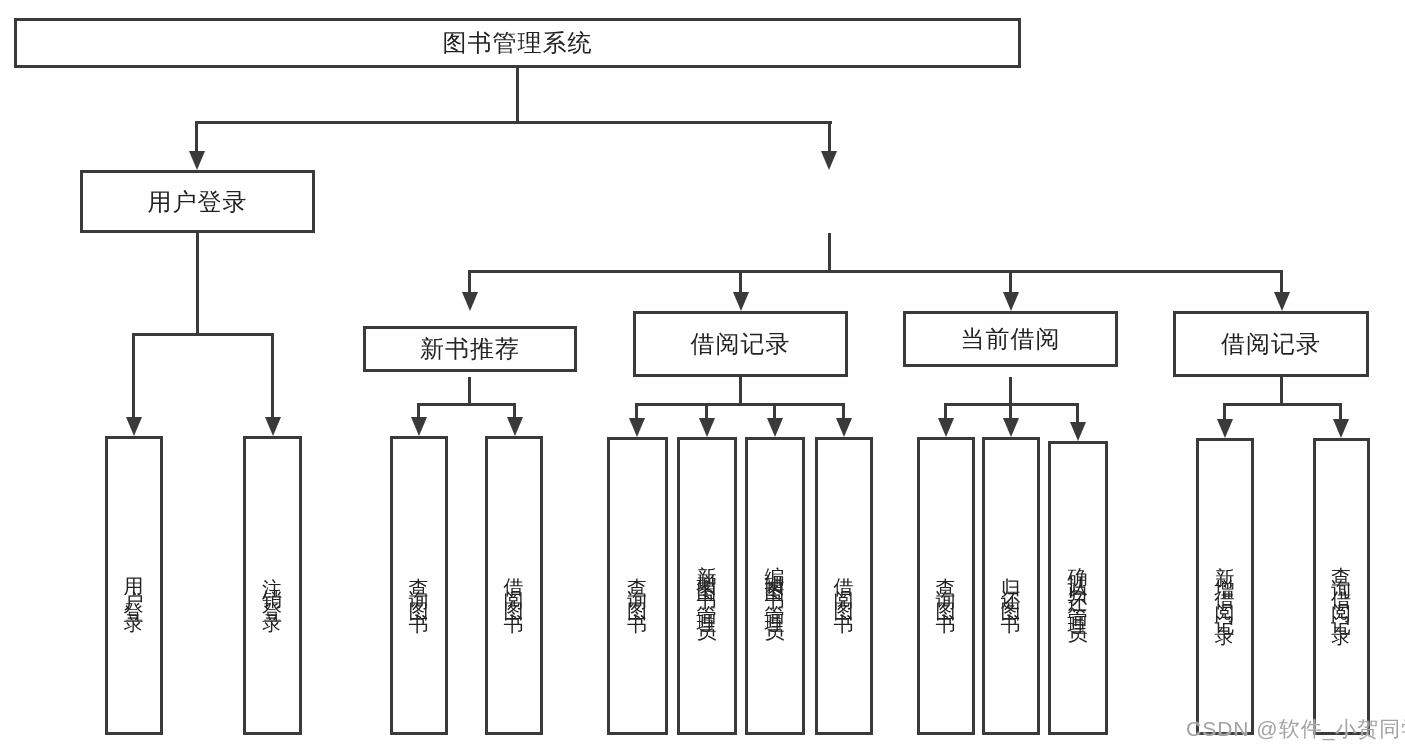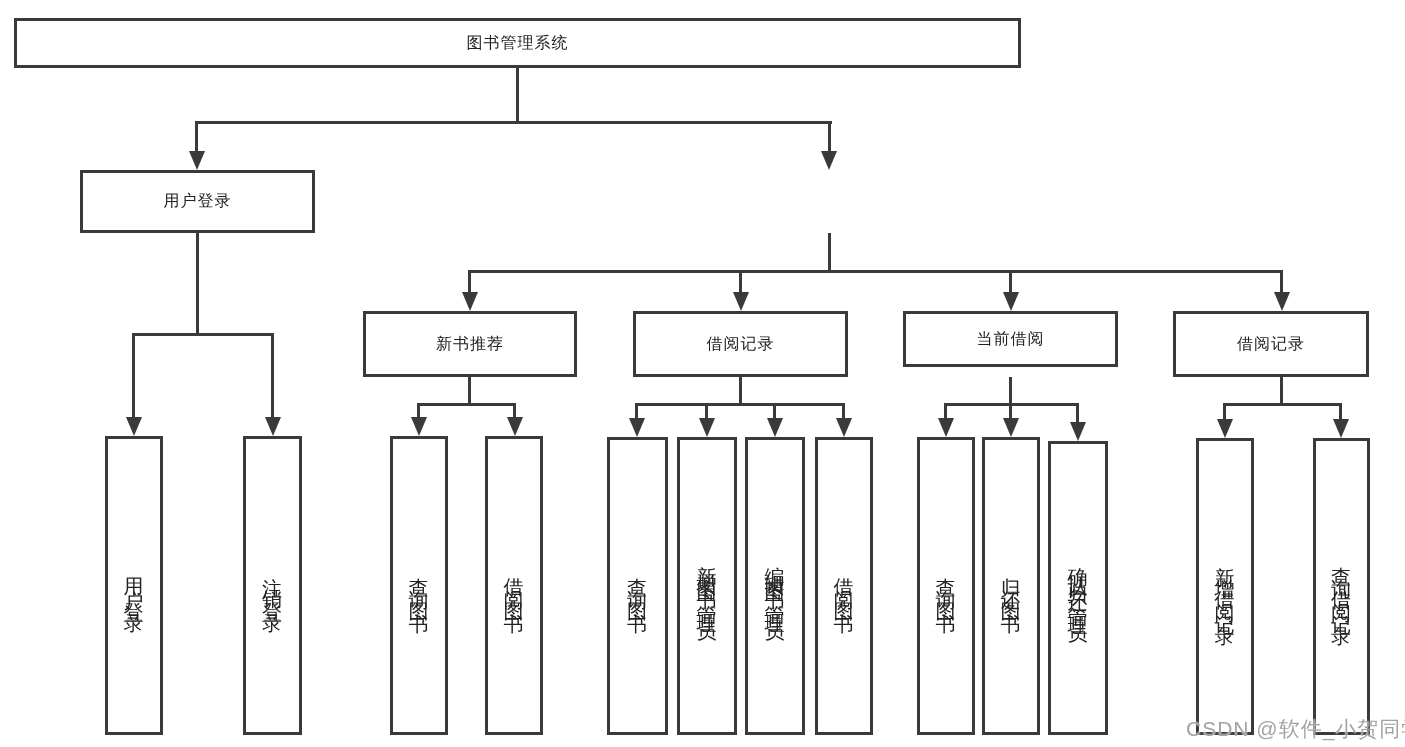--- a/index.html
+++ b/index.html
@@ -3,21 +3,21 @@
 <meta charset="utf-8">
 <style>
   html,body{margin:0;padding:0;background:#fff;}
   .stage{
     position:relative;width:1405px;height:747px;background:#ffffff;
     font-family:"Liberation Sans","DejaVu Sans",sans-serif;overflow:hidden;
   }
   .node{
     position:absolute;box-sizing:border-box;background:#ffffff;
     border:3px solid #3a3a3a;display:flex;align-items:center;justify-content:center;
-    color:#222222;font-size:16px;letter-spacing:1px;z-index:2;
+    color:#222222;font-size:24px;letter-spacing:1px;z-index:2;
   }
   .vnode{font-size:20px;}
   .vtext{
     writing-mode:vertical-lr;text-orientation:mixed;
     letter-spacing:12px;line-height:1;display:block;
   }
   .vtext.tight{letter-spacing:8px;}
   .hline,.vline{position:absolute;background:#3a3a3a;z-index:1;}
   .arrow{
     position:absolute;width:0;height:0;z-index:1;
@@ -57,21 +57,21 @@
   <div class="hline" style="left:468px;top:270px;width:814px;height:3px"></div>
   <div class="vline" style="left:468px;top:270px;width:3px;height:24px"></div>
   <div class="arrow" style="left:462px;top:292px"></div>
   <div class="vline" style="left:739px;top:270px;width:3px;height:24px"></div>
   <div class="arrow" style="left:733px;top:292px"></div>
   <div class="vline" style="left:1009px;top:270px;width:3px;height:24px"></div>
   <div class="arrow" style="left:1003px;top:292px"></div>
   <div class="vline" style="left:1280px;top:270px;width:3px;height:24px"></div>
   <div class="arrow" style="left:1274px;top:292px"></div>
 
-  <div class="node" style="left:363px;top:311px;width:214px;height:66px">新书推荐</div>
+  <div class="node" style="left:363px;top:326px;width:214px;height:46px">新书推荐</div>
   <div class="node" style="left:633px;top:311px;width:215px;height:66px">借阅记录</div>
   <div class="node" style="left:903px;top:311px;width:215px;height:56px">当前借阅</div>
   <div class="node" style="left:1173px;top:311px;width:196px;height:66px">借阅记录</div>
 
   <div class="vline" style="left:468px;top:377px;width:3px;height:29px"></div>
   <div class="hline" style="left:417px;top:403px;width:99px;height:3px"></div>
   <div class="vline" style="left:417px;top:403px;width:3px;height:15px"></div>
   <div class="arrow" style="left:411px;top:417px"></div>
   <div class="vline" style="left:513px;top:403px;width:3px;height:15px"></div>
   <div class="arrow" style="left:507px;top:417px"></div>

